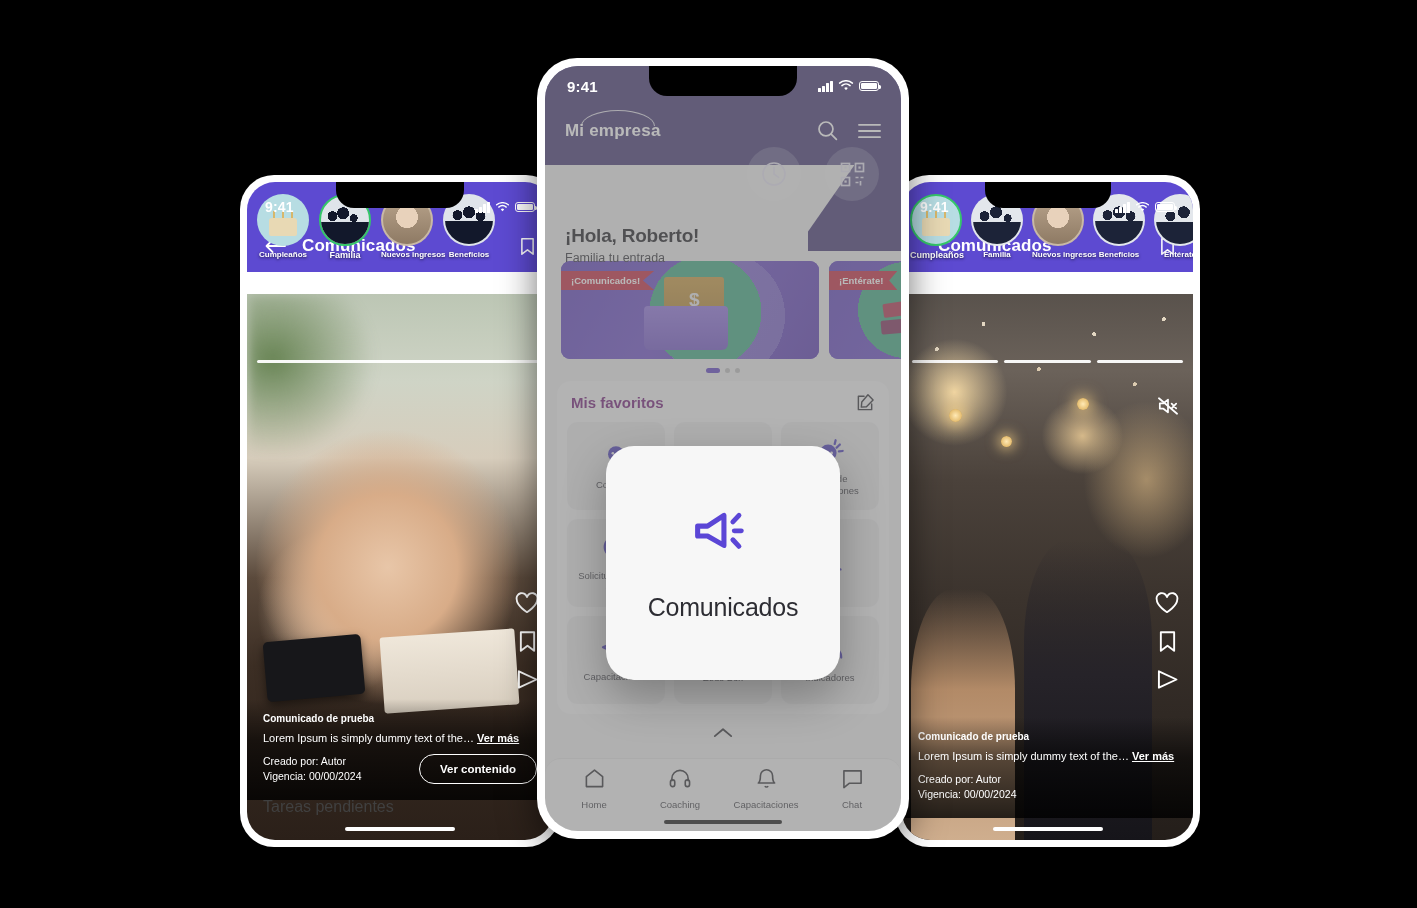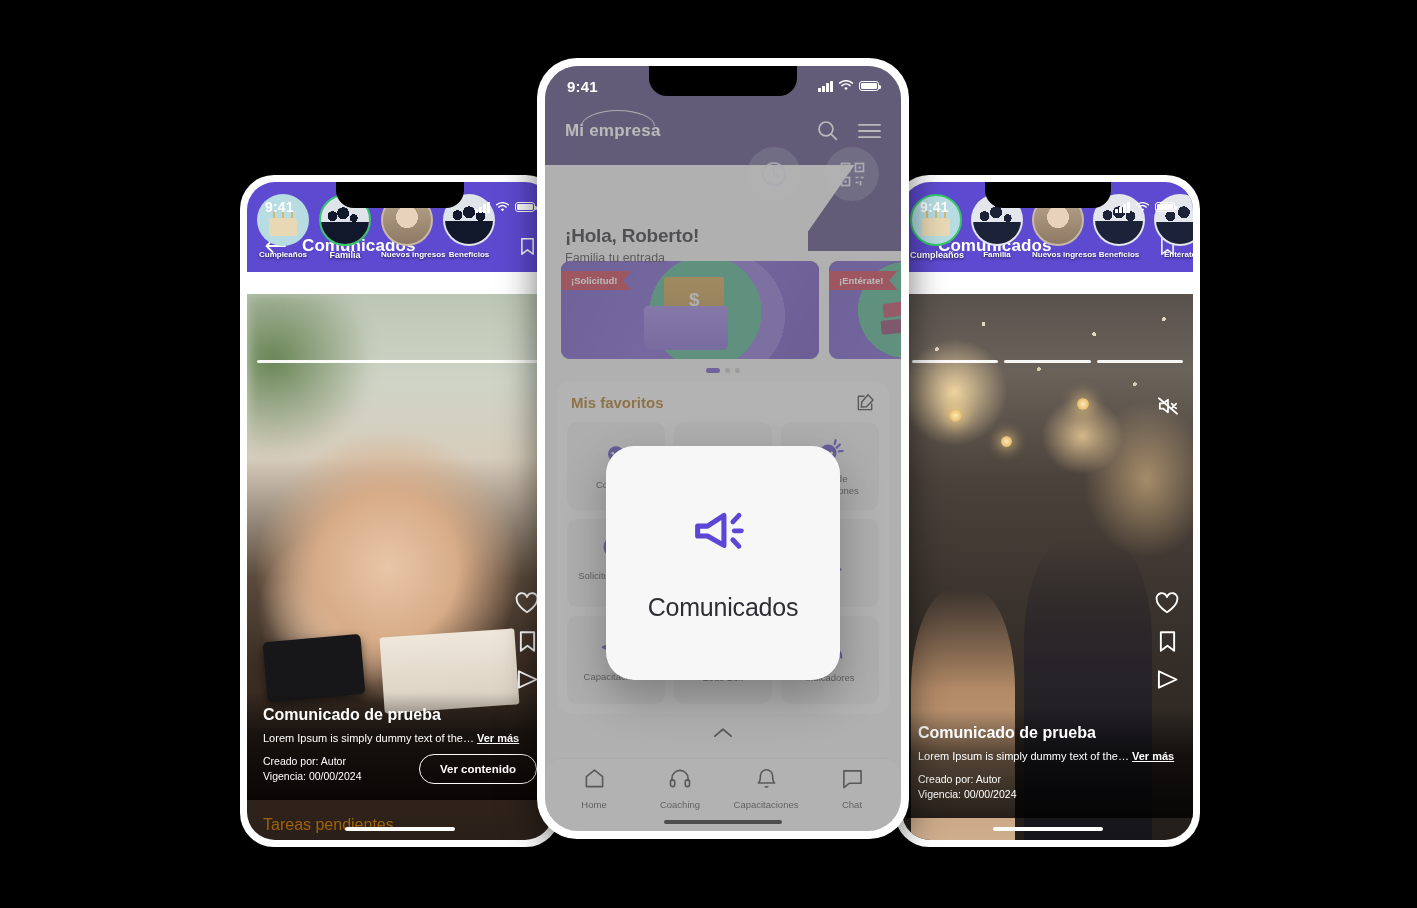--- a/index.html
+++ b/index.html
@@ -96,33 +96,33 @@
     display:flex; flex-direction:column; gap:16px; align-items:center;
   }
   .mute-ico { position:absolute; right:14px; z-index:12; }
 
   .article {
     position:absolute; left:0; right:0; bottom:0; z-index:11;
     padding:14px 16px 16px 16px;
     background: linear-gradient(to top, rgba(0,0,0,.82), rgba(0,0,0,.55) 60%, rgba(0,0,0,0));
     color:#fff;
   }
-  .art-title { font-size:16px; font-weight:700; margin-bottom:8px; }
+  .art-title { font-size:10px; font-weight:700; margin-bottom:8px; }
   .art-desc { font-size:11px; margin-bottom:10px; }
   .art-desc u { font-weight:700; }
   .art-row { display:flex; align-items:center; justify-content:space-between; gap:10px; }
   .art-meta { font-size:10.5px; line-height:1.45; }
   .btn-outline {
     border:1.3px solid #fff; color:#fff; background:transparent;
     border-radius:22px; padding:8px 20px; font-size:11.5px; font-weight:700;
     font-family:"Liberation Sans",sans-serif; white-space:nowrap;
   }
   .tareas {
-    position:absolute; left:16px; bottom:6px; z-index:12;
-    font-size:16px; font-weight:400; color:#a16207;
+    position:absolute; left:16px; bottom:24px; z-index:12;
+    font-size:16px; font-weight:400; color:#404040;
   }
   .home-ind {
     position:absolute; left:50%; transform:translateX(-50%);
     bottom:8px; width:110px; height:4px; border-radius:3px; background:#fff; z-index:14;
   }
 
   
   .center-screen { background:#ebebeb; }
   .dim-layer { position:absolute; inset:0; background:rgba(128,128,128,.55); z-index:30; pointer-events:none; }
 
@@ -178,21 +178,21 @@
   }
   .dots { display:flex; justify-content:center; gap:5px; margin-top:9px; }
   .dots i { width:5px;height:5px;border-radius:50%;background:#bdbdbd;display:block; }
   .dots i.on { background:#5b3fc0; width:14px; border-radius:3px; }
 
   .fav-card {
     margin: 8px 12px 0 12px; background:#f1f1f2; border-radius:14px;
     padding:12px 10px 10px 10px;
   }
   .fav-head { display:flex; align-items:center; justify-content:space-between; padding:0 4px 10px 4px; }
-  .fav-title { font-size:15px; font-weight:700; color:#a16207; }
+  .fav-title { font-size:15px; font-weight:700; color:#701a75; }
   .fav-grid { display:grid; grid-template-columns:repeat(3,1fr); gap:9px; }
   .fav-tile {
     background:#e6e6e7; border-radius:11px; height:88px;
     display:flex; flex-direction:column; align-items:center; justify-content:center; gap:7px;
     padding:6px 4px;
   }
   .fav-lbl { font-size:9.5px; color:#3a3a40; text-align:center; line-height:1.25; }
 
   .chev-up { text-align:center; margin-top:10px; color:#2b2b30; }
 
@@ -591,21 +591,21 @@
       <div class="banner-row">
         <div class="banner" style="width:258px;">
           <div style="position:absolute;inset:0;background:
             radial-gradient(circle 56px at 56% 52%, #3aa77e 0 100%, transparent 100%),
             radial-gradient(circle 64px at 62% 56%, rgba(140,120,210,.55) 0 100%, transparent 100%),
             linear-gradient(120deg,#5a3eb8 0%,#6a4bc6 45%,#5636ae 100%);"></div>
           <div style="position:absolute;left:40%;top:16%;width:60px;height:52px;background:linear-gradient(#c9983c,#a87c2c);border-radius:3px;">
             <div style="position:absolute;left:50%;top:44%;transform:translate(-50%,-50%);color:#e8e8ea;font-size:19px;font-weight:800;">$</div>
           </div>
           <div style="position:absolute;left:32%;top:46%;width:84px;height:44px;background:linear-gradient(#8f72dd,#6f52c4);border-radius:4px 4px 6px 6px;"></div>
-          <div class="ribbon">¡Solicitud!</div>
+          <div class="ribbon">¡Comunicados!</div>
         </div>
         <div class="banner" style="width:110px;padding-left:12px;">
           <div style="position:absolute;inset:0;background:
             radial-gradient(circle 48px at 70% 50%, #3aa77e 0 100%, transparent 100%),
             linear-gradient(120deg,#5a3eb8,#6a4bc6);"></div>
           <div style="position:absolute;right:-4px;top:40%;width:60px;height:14px;background:#b0304c;border-radius:2px;transform:rotate(-8deg);"></div>
           <div style="position:absolute;right:-6px;top:58%;width:64px;height:14px;background:#7d2a58;border-radius:2px;transform:rotate(-5deg);"></div>
           <div class="ribbon">¡Entérate!</div>
         </div>
       </div>

